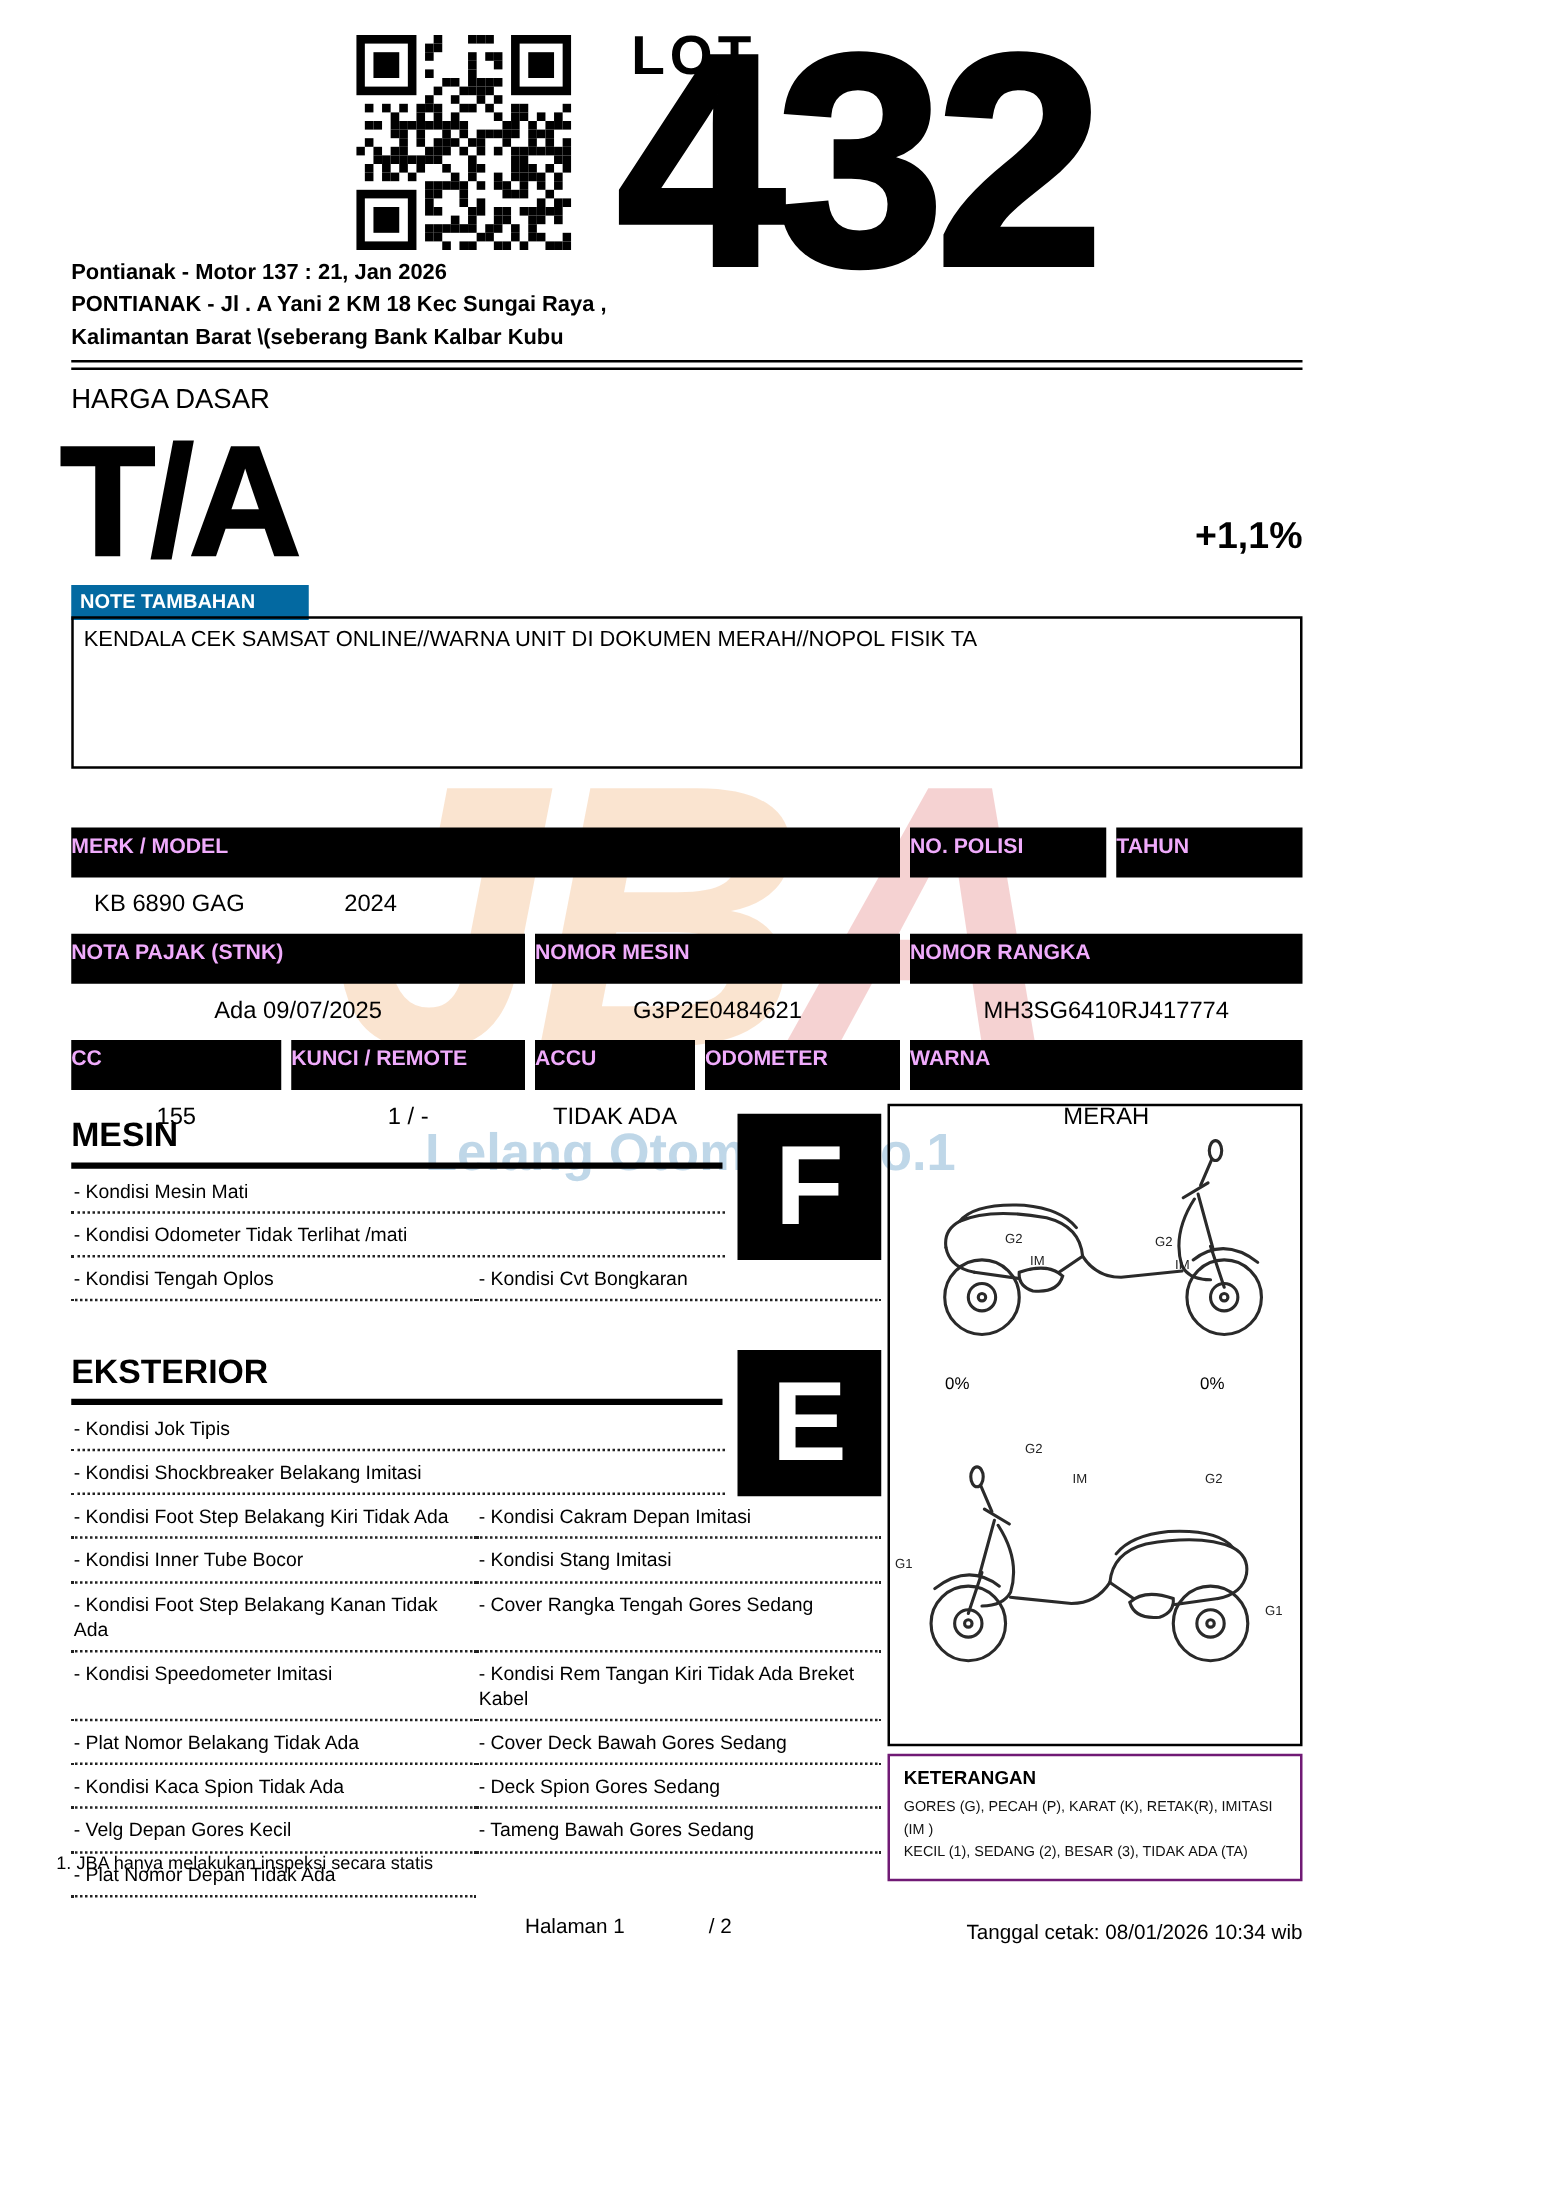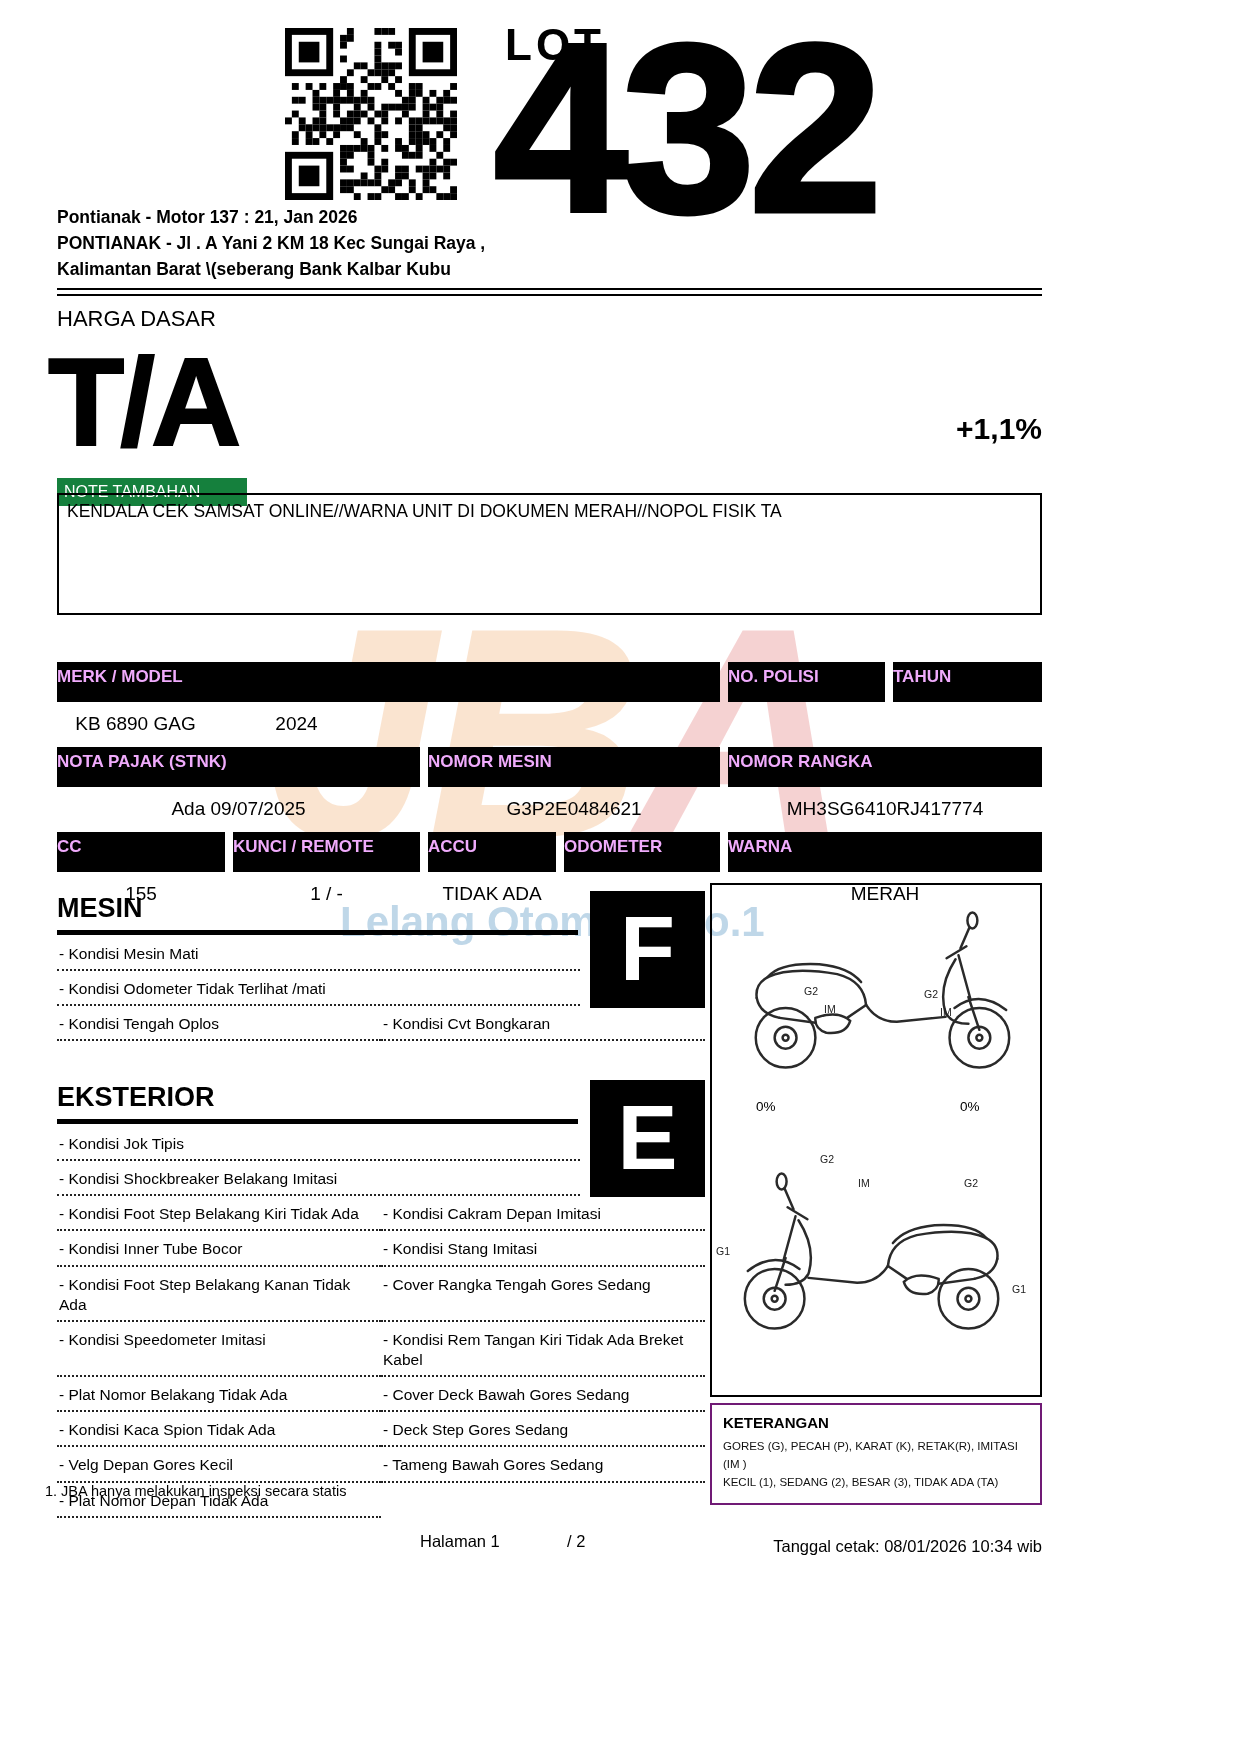--- a/index.html
+++ b/index.html
@@ -31,21 +31,21 @@
   .event-info { left:57px; top:204px; font-size:17.5px; line-height:26px;font-weight:bold; }
 
   .double-rule { left:57px; top:288px; width:985px; height:8px;
     border-top:2.5px solid #000; border-bottom:2.5px solid #000; }
 
   .harga-label { left:57px; top:306px; font-size:22px; font-weight:400;text-align:center; }
   .harga-value { left:48px; top:330px; font-size:125px; font-weight:bold;
     letter-spacing:-4px; -webkit-text-stroke:2px #000; }
   .increment { left:700px; top:412px; width:342px; text-align:right; font-size:30px; font-weight:bold; }
 
-  .note-tag { left:57px; top:478px; background:#15803d; color:#fff; font-weight:normal;
+  .note-tag { left:57px; top:468px; background:#0369a1; color:#fff; font-weight:bold;
     font-size:16px; padding:5px 10px 5px 7px; min-width:190px; }
   .note-box { left:57px; top:493px; width:985px; height:122px; border:2px solid #000;
     padding:6px 8px; font-size:17.5px; }
 
   
   .spec { left:57px; top:662px; width:985px; }
   .srow { display:flex; gap:8px; }
   .hcell { background:#000; color:#f0abfc; font-weight:bold; text-align:left;
     font-size:17px; line-height:30px; height:40px; }
   .vcell { text-align:center; font-size:19px; padding:11px 0 12px; }
@@ -448,21 +448,21 @@
     <div class="crow">
       <div class="ccell">- Kondisi Speedometer Imitasi</div>
       <div class="ccell">- Kondisi Rem Tangan Kiri Tidak Ada Breket Kabel</div>
     </div>
     <div class="crow">
       <div class="ccell">- Plat Nomor Belakang Tidak Ada</div>
       <div class="ccell">- Cover Deck Bawah Gores Sedang</div>
     </div>
     <div class="crow">
       <div class="ccell">- Kondisi Kaca Spion Tidak Ada</div>
-      <div class="ccell">- Deck Step Gores Sedang</div>
+      <div class="ccell">- Deck Spion Gores Sedang</div>
     </div>
     <div class="crow">
       <div class="ccell">- Velg Depan Gores Kecil</div>
       <div class="ccell">- Tameng Bawah Gores Sedang</div>
     </div>
     <div class="crow">
       <div class="ccell">- Plat Nomor Depan Tidak Ada</div>
       <div class="ccell none"></div>
     </div>
   </div>

